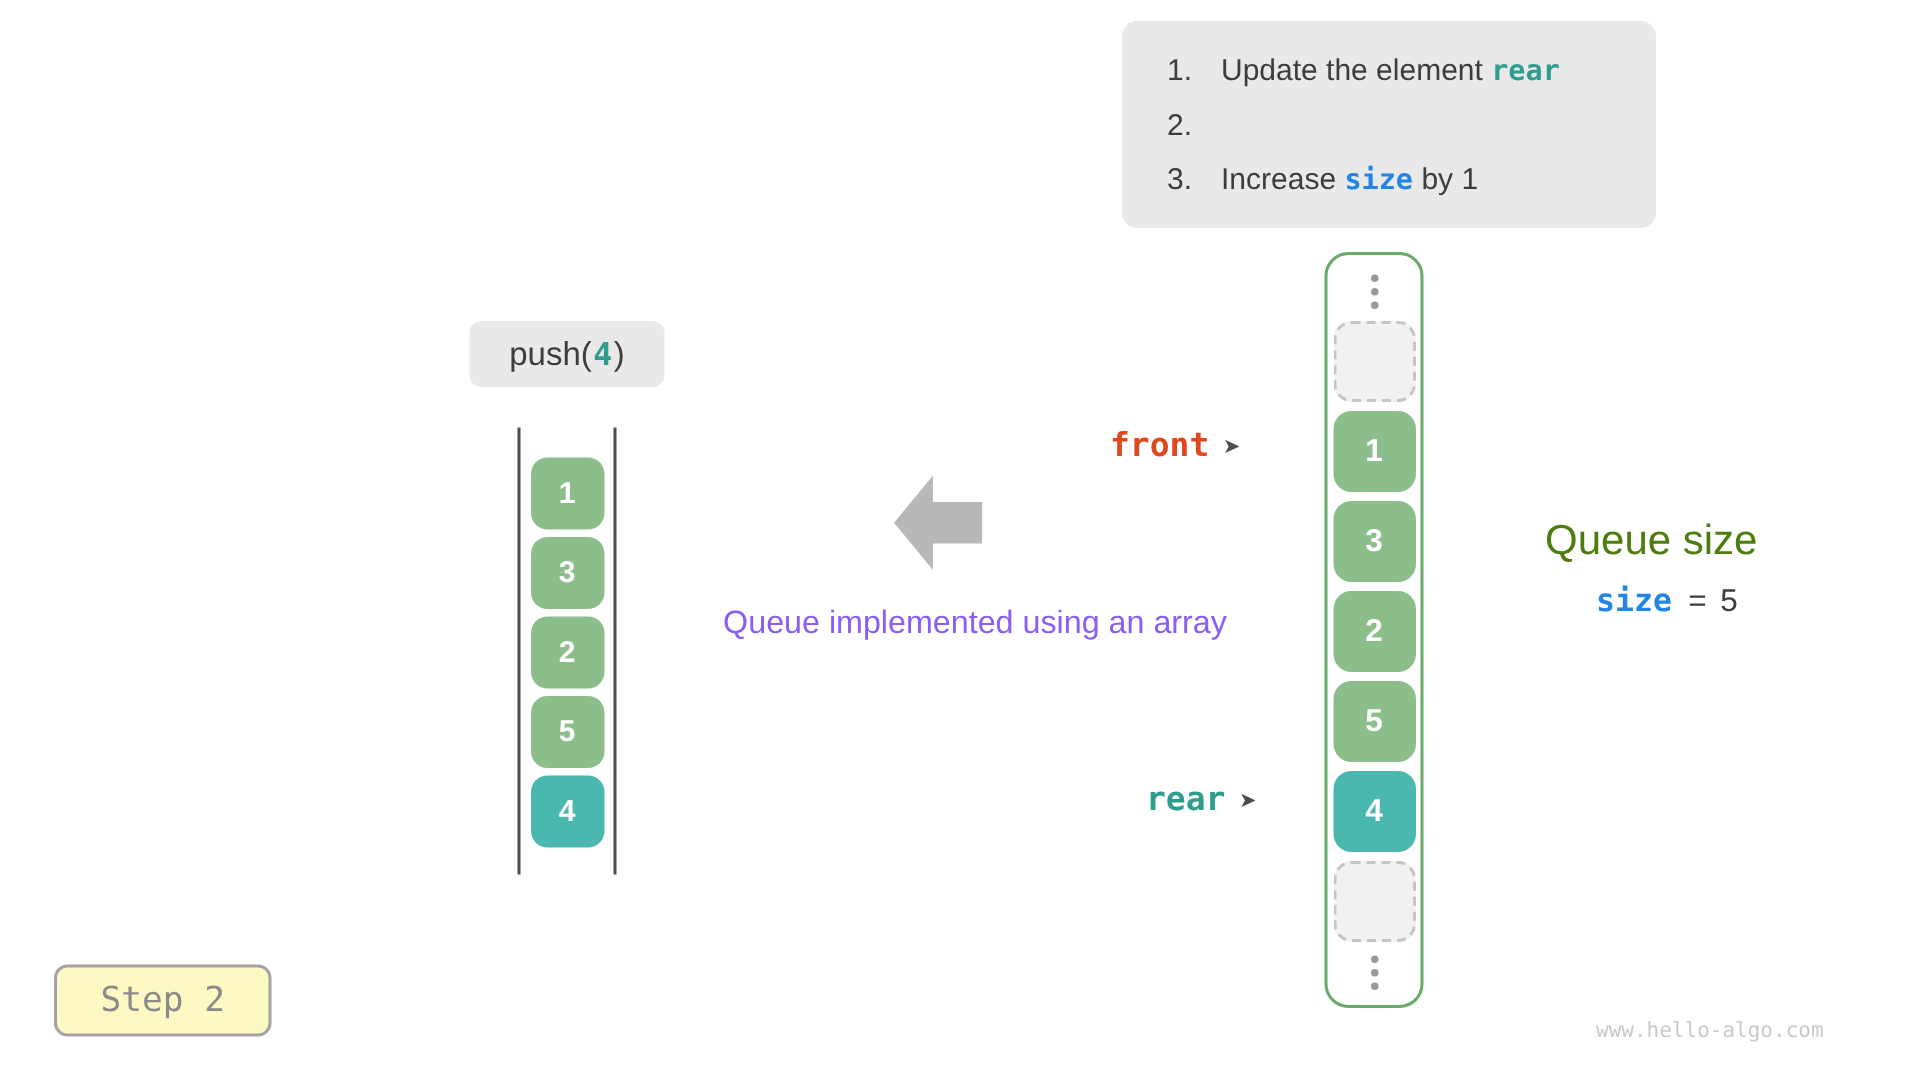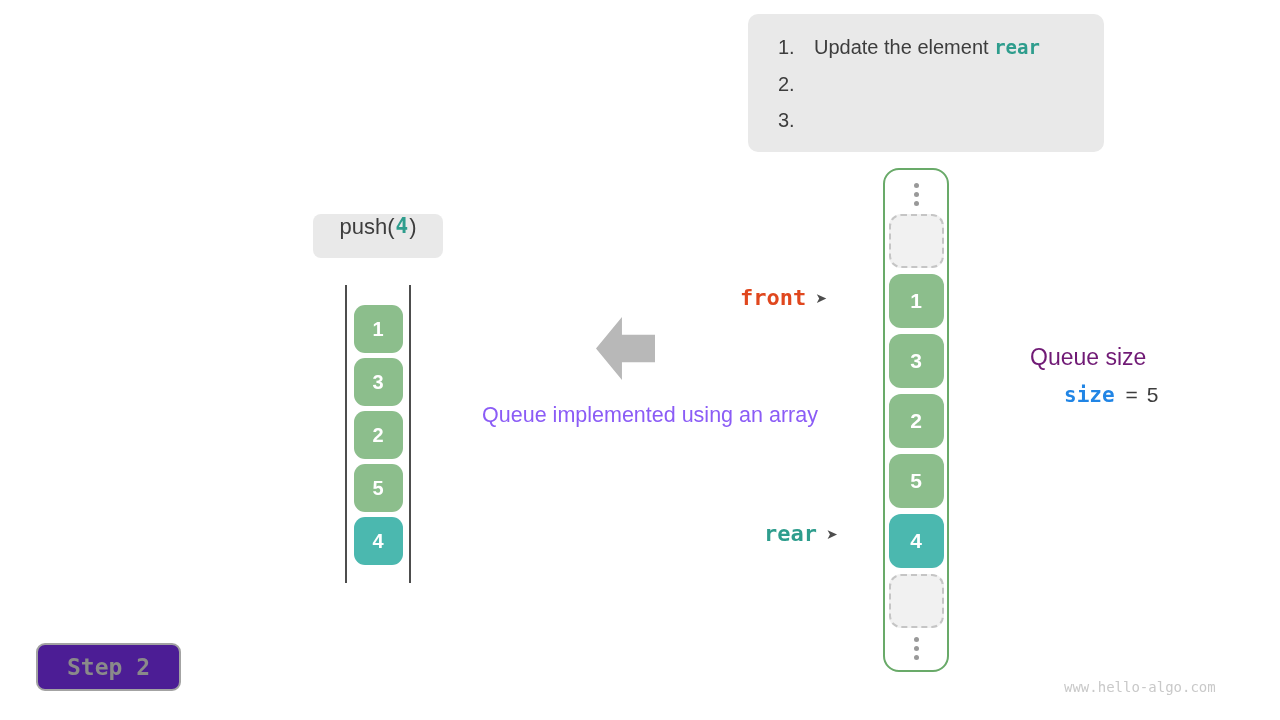--- a/index.html
+++ b/index.html
@@ -10,21 +10,21 @@
   .instr { position:absolute; left:748px; top:14px; width:356px; height:138px;
            background:#e9e9e9; border-radius:10px; padding:15px 0 0 30px; }
   .instr-row { display:flex; font-size:20px; color:#3d3d3d; line-height:36.5px; }
   .instr-num { width:36px; }
   .code { font-family:"DejaVu Sans Mono", monospace; font-weight:bold; font-size:19px; }
   .code-teal { color:#2e9d8d; }
   .code-blue { color:#2185e5; }
 
   
   .push-box { position:absolute; left:313px; top:214px; width:130px; height:44px;
-              background:#e9e9e9; border-radius:8px; display:flex; 
+              background:#e9e9e9; border-radius:8px; display:flex; align-items:center;
               justify-content:center; font-size:22px; color:#3d3d3d; }
   .push-arg { font-family:"DejaVu Sans Mono", monospace; font-weight:bold;
               font-size:21px; color:#2e9d8d; padding:0 1px; }
 
   
   .lstack { position:absolute; left:345px; top:285px; width:66px; height:298px;
             border-left:2px solid #4d4d4d; border-right:2px solid #4d4d4d;
             display:flex; flex-direction:column; align-items:center;
             padding-top:20px; gap:5px; }
   .cell { width:49px; height:48px; border-radius:11px; display:flex; align-items:center;
@@ -54,49 +54,50 @@
   
   .ptr { position:absolute; width:132px; text-align:left;
          font-family:"DejaVu Sans Mono", monospace; font-weight:bold; font-size:22px; }
   .ptr-front { left:740px; top:285px; color:#e0471e; }
   .ptr-rear  { left:764px; top:521px; color:#2e9d8d; }
   .ptr-arrow { font-family:"Liberation Sans", sans-serif; font-weight:normal;
                font-size:14px; color:#4d4d4d; margin-left:9px; vertical-align:2px; }
 
   
   .qsize { position:absolute; left:1030px; top:344px; }
-  .qsize-label { font-size:23px; color:#701a75; }
+  .qsize-label { font-size:28px; color:#4d7c0f; }
   .qsize-line { margin-top:12px; font-size:21px; color:#3d3d3d;margin-left:34px; }
   .qsize-line .code { font-size:21px; }
   .qsize-eq { margin:0 9px 0 11px; }
 
   
   .step { position:absolute; left:36px; top:643px; width:145px; height:48px;
-          border:2px solid #a3a3a3; border-radius:9px; background:#4c1d95;
+          border:2px solid #a3a3a3; border-radius:9px; background:#fef9c3;
           display:flex; align-items:center; justify-content:center;
-          font-family:"DejaVu Sans Mono", monospace; font-weight:bold;
+          font-family:"DejaVu Sans Mono", monospace; font-weight:normal;
           font-size:23px; color:#8a8a8a; }
 
   
   .watermark { position:absolute; left:1064px; top:679px;
                font-family:"DejaVu Sans Mono", monospace; font-size:14px; color:#c9c9c9; }
 </style>
 </head>
 <body>
 
 <div class="instr">
   <div class="instr-row">
     <span class="instr-num">1.</span>
     <span><span>Update the element </span><span class="code code-teal">rear</span><span></span></span>
   </div>
   <div class="instr-row">
     <span class="instr-num">2.</span>
   </div>
   <div class="instr-row">
     <span class="instr-num">3.</span>
+    <span><span>Increase </span><span class="code code-blue">size</span><span> by 1</span></span>
   </div>
 </div>
 
 <div class="push-box">
   <span>push(</span>
     <span class="push-arg">4</span>
     <span>)</span>
 </div>
 
 <div class="lstack">

